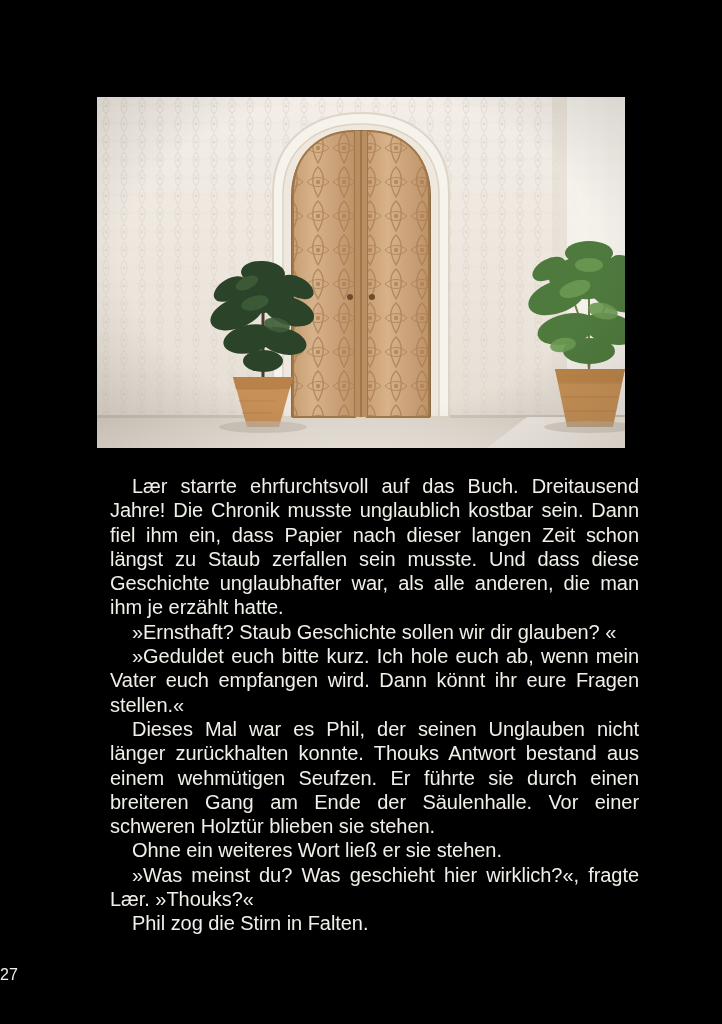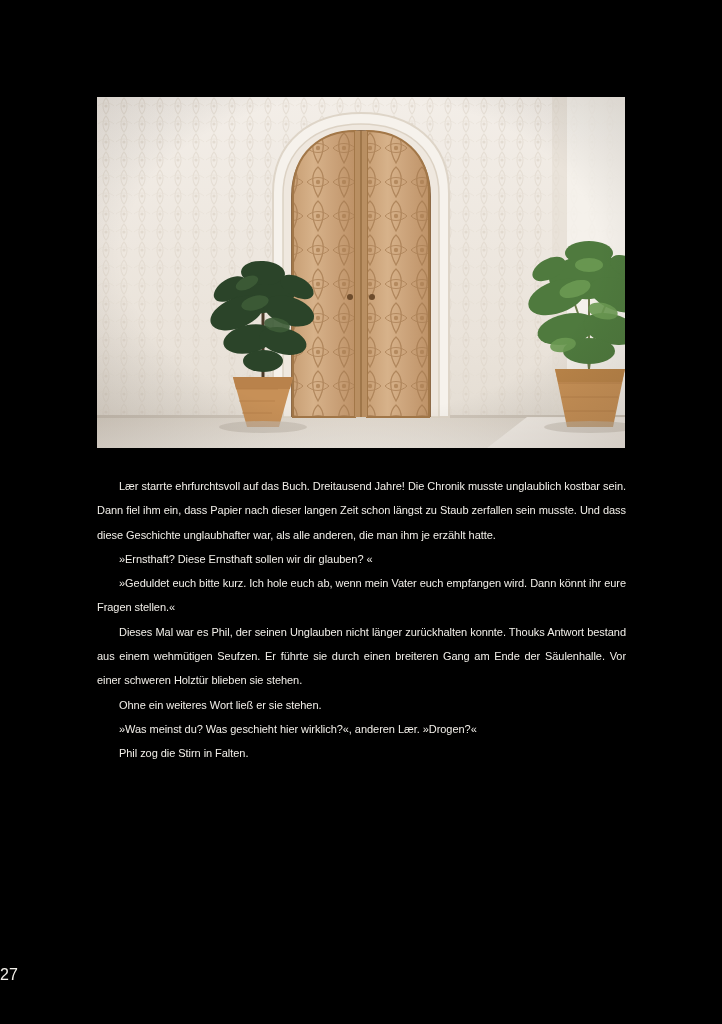--- a/index.html
+++ b/index.html
@@ -29,25 +29,25 @@
     width: 528px;
     height: 351px;
     overflow: hidden;
     background: #efe9e2;
   }
   .figure svg { display: block; }
 
   
   .textblock {
     position: absolute;
-    left: 97px;
+    left: 110px;
     top: 474px;
     width: 529px;
     color: #f2efe9;
-    font-size: 11px;
+    font-size: 20px;
     line-height: 24.3px;
     text-align: justify;
     text-justify: inter-word;
     font-family: "Liberation Sans", sans-serif;
     letter-spacing: -0.05px;
   }
   .textblock p {
     margin: 0;
     text-indent: 22px;
     hyphens: manual;
@@ -207,23 +207,23 @@
 
       <ellipse cx="166" cy="330" rx="44" ry="6" fill="#c3bbaf" opacity="0.6"></ellipse>
       <ellipse cx="493" cy="330" rx="46" ry="6" fill="#c3bbaf" opacity="0.5"></ellipse>
 
       <rect x="0" y="0" width="528" height="351" fill="url(#vign)"></rect>
     </svg>
   </div>
 
   <div class="textblock">
     <p>Lær starrte ehrfurchtsvoll auf das Buch. Dreitausend Jahre! Die Chronik musste unglaublich kostbar sein. Dann fiel ihm ein, dass Papier nach dieser langen Zeit schon längst zu Staub zerfallen sein musste. Und dass diese Geschichte unglaubhafter war, als alle anderen, die man ihm je erzählt hatte.</p>
-    <p>»Ernsthaft? Diese Ernsthaft sollen wir dir glauben? «</p>
+    <p>»Ernsthaft? Staub Geschichte sollen wir dir glauben? «</p>
     <p>»Geduldet euch bitte kurz. Ich hole euch ab, wenn mein Vater euch empfangen wird. Dann könnt ihr eure Fragen stellen.«</p>
     <p>Dieses Mal war es Phil, der seinen Unglauben nicht länger zurückhalten konnte. Thouks Antwort bestand aus einem wehmütigen Seufzen. Er führte sie durch einen breiteren Gang am Ende der Säulenhalle. Vor einer schweren Holztür blieben sie stehen.</p>
     <p>Ohne ein weiteres Wort ließ er sie stehen.</p>
-    <p>»Was meinst du? Was geschieht hier wirklich?«, anderen Lær. »Drogen?«</p>
+    <p>»Was meinst du? Was geschieht hier wirklich?«, fragte Lær. »Thouks?«</p>
     <p>Phil zog die Stirn in Falten.</p>
   </div>
 
   <div class="folio">27</div>
 
 </div>
 
 </body></html>

